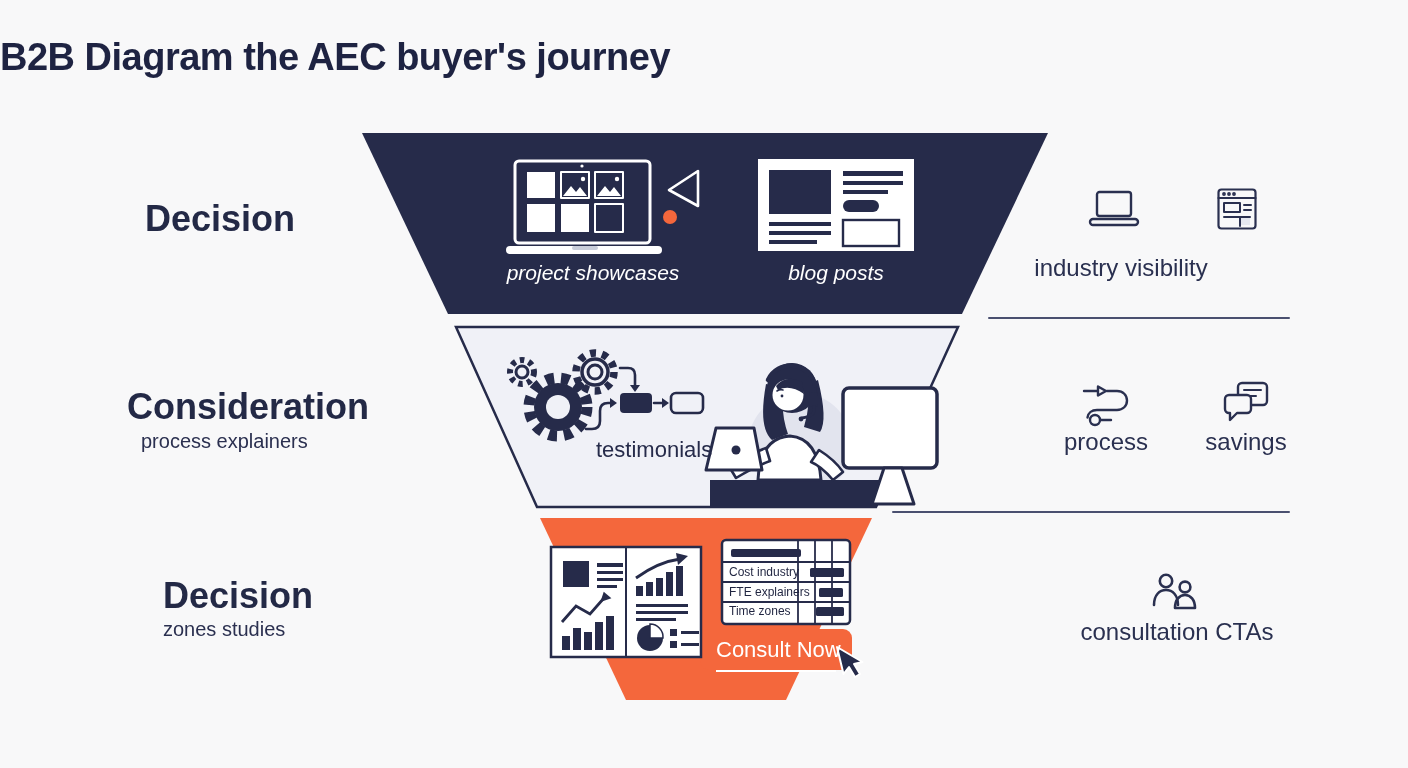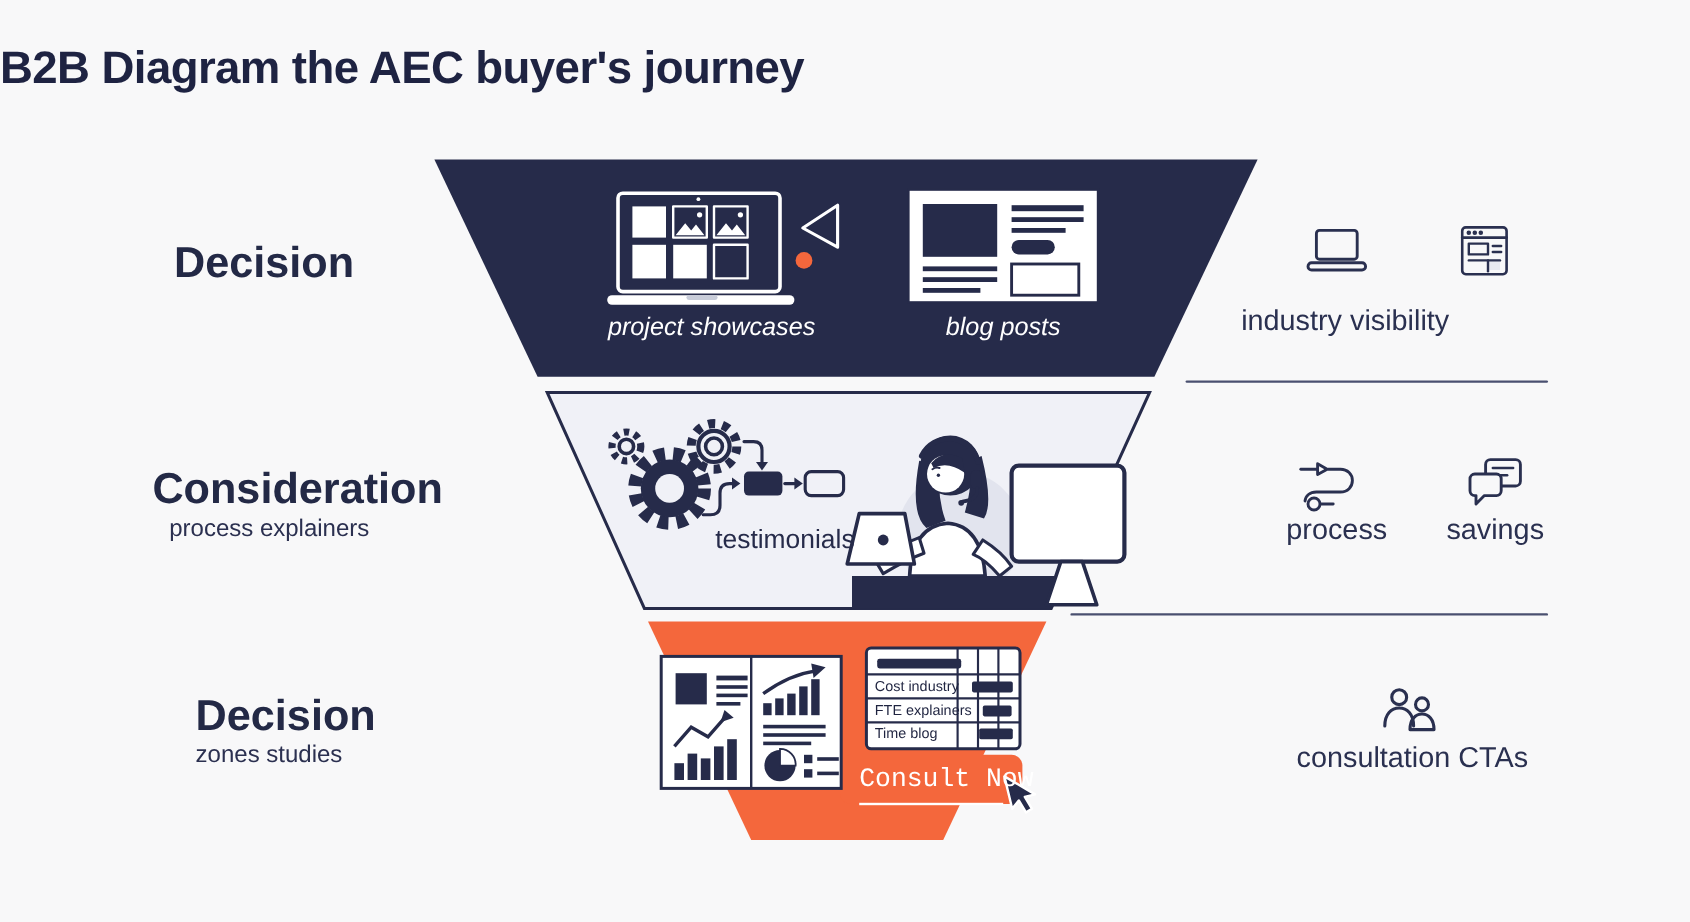--- a/index.html
+++ b/index.html
@@ -14,21 +14,21 @@
     left:0;top:36px;width:1408px;text-align:left;
     font-size:38px;font-weight:bold;letter-spacing:-0.5px;color:#1e2342;
   }
   .stage-name{font-size:36px;font-weight:bold;color:#232946;white-space:nowrap;}
   .stage-sub{font-size:20px;font-weight:normal;color:#2b3050;white-space:nowrap;}
   .funnel-label{font-size:21px;color:#ffffff;white-space:nowrap;text-align:center;font-style:italic;}
   .mid-label{font-size:22px;color:#262b4a;white-space:nowrap;}
   .table-label{font-size:12px;color:#1f2440;white-space:nowrap;line-height:12px;}
   .cta-label{
     font-size:22px;font-weight:500;color:#ffffff;white-space:nowrap;text-align:center;
-    border-bottom:2px solid #ffffff;padding-bottom:7px;font-family:Liberation Mono, monospace;
+    border-bottom:2px solid #ffffff;padding-bottom:7px;
   }
   .caption{font-size:24px;color:#2a3050;white-space:nowrap;text-align:center;}
   .divider{height:2px;background:#4a5070;border-radius:1px;}
   .icon-box{display:flex;align-items:flex-end;justify-content:center;}
   svg{display:block;}
 </style>
 </head>
 <body>
 
 <svg class="abs" style="left:0;top:0;" width="1408" height="768" viewBox="0 0 1408 768">
@@ -191,21 +191,21 @@
 <div class="abs stage-name" style="left:163px;top:575px;text-align:right;">Decision</div>
 <div class="abs stage-sub" style="left:163px;top:618px;">zones studies</div>
 
 <div class="abs funnel-label" style="left:493px;top:261px;width:200px;">project showcases</div>
 <div class="abs funnel-label" style="left:736px;top:261px;width:200px;">blog posts</div>
 
 <div class="abs mid-label" style="left:596px;top:437px;">testimonials</div>
 
 <div class="abs table-label" style="left:729px;top:566px;">Cost industry</div>
 <div class="abs table-label" style="left:729px;top:586px;">FTE explainers</div>
-<div class="abs table-label" style="left:729px;top:605px;">Time blog</div>
+<div class="abs table-label" style="left:729px;top:605px;">Time zones</div>
 
 <div class="abs cta-label" style="left:716px;top:637px;width:120px;">Consult Now</div>
 
 <div class="abs icon-box" style="left:1088px;top:190px;">
   <svg width="52" height="38" viewBox="0 0 52 38" fill="none" stroke="#2a3050" stroke-width="2.4" stroke-linecap="round" stroke-linejoin="round">
     <rect x="9" y="2" width="34" height="24" rx="2.5"></rect>
     <rect x="2" y="29" width="48" height="6" rx="3"></rect>
   </svg>
 </div>
 <div class="abs icon-box" style="left:1217px;top:188px;">
@@ -236,21 +236,21 @@
   </svg>
 </div>
 <div class="abs icon-box" style="left:1223px;top:381px;">
   <svg width="46" height="44" viewBox="0 0 46 44" fill="none" stroke="#2a3050" stroke-width="2.4" stroke-linecap="round" stroke-linejoin="round">
     <rect x="15" y="2" width="29" height="22" rx="4"></rect>
     <line x1="21" y1="9" x2="38" y2="9" stroke-width="2"></line>
     <line x1="21" y1="15" x2="33" y2="15" stroke-width="2"></line>
     <path d="M24,14 a4,4 0 0 1 4,4 v10 a4,4 0 0 1 -4,4 h-10 l-7,7 v-7 h-1 a4,4 0 0 1 -4,-4 v-10 a4,4 0 0 1 4,-4 z" fill="#f8f8f9"></path>
   </svg>
 </div>
-<div class="abs caption" style="left:1056px;top:428px;width:100px;text-align:right;">process</div>
+<div class="abs caption" style="left:1056px;top:428px;width:100px;">process</div>
 <div class="abs caption" style="left:1191px;top:428px;width:110px;">savings</div>
 <div class="abs divider" style="left:892px;top:511px;width:398px;"></div>
 
 <div class="abs icon-box" style="left:1152px;top:573px;">
   <svg width="46" height="40" viewBox="0 0 46 40" fill="none" stroke="#2a3050" stroke-width="2.6" stroke-linecap="round" stroke-linejoin="round">
     <circle cx="14" cy="8" r="6.2"></circle>
     <path d="M2,32 c0,-10 5.5,-15 12,-15 c6.5,0 12,5 12,15"></path>
     <circle cx="33" cy="14" r="5.4"></circle>
     <path d="M23,35 c0,-8.5 4.5,-13 10,-13 c5.5,0 10,4.5 10,13 z"></path>
   </svg>

